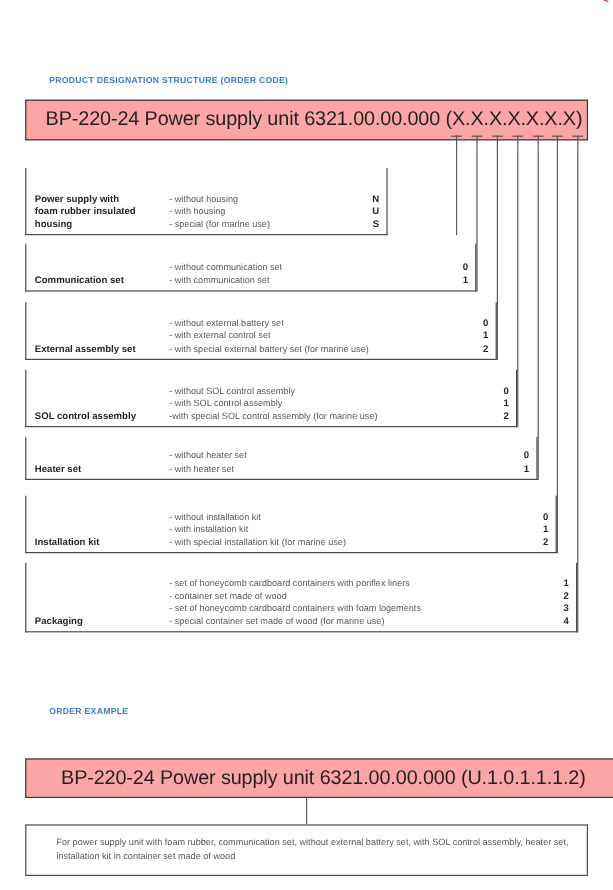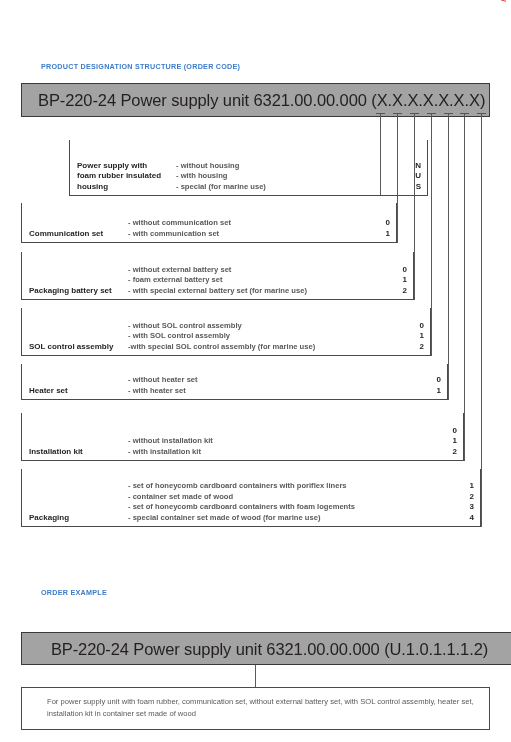--- a/index.html
+++ b/index.html
@@ -44,21 +44,21 @@
     white-space: nowrap;
     padding-left: 28px;
   }
   #caption-structure { top: 62px; }
   #caption-example   { top: 588px; }
 
   
   .code-box {
     position: absolute;
     border: 1.4px solid #3a3a3a;
-    background: #a3a3a3;
+    background: #fca5a5;
     box-sizing: border-box;
   }
   #order-code-box {
     left: 21px;
     top: 83px;
     width: 469px;
     height: 34px;
   }
   #example-code-box {
     left: 21px;
@@ -120,23 +120,22 @@
     left: 7px;
     bottom: 3px;
     font-size: 8px;
     font-weight: bold;
     color: #231f20;
     line-height: 10.5px;
     white-space: pre-line;
   }
   .opt-list {
     position: absolute;
-    left: 106px;
+    left: 119px;
     bottom: 3px;
-    font-weight: bold;
   }
   .opt-line {
     font-size: 7.6px;
     color: #58595b;
     line-height: 10.5px;
     white-space: nowrap;
   }
   .opt-codes {
     position: absolute;
     bottom: 3px;
@@ -195,21 +194,21 @@
     <div class="drop-line" style="left: 430.5px; top: 122px; height: 234px;"></div>
     <div class="tick" style="left: 444px; top: 113px;"></div>
     <div class="drop-line" style="left: 447.5px; top: 122px; height: 278px;"></div>
     <div class="tick" style="left: 460px; top: 113px;"></div>
     <div class="drop-line" style="left: 463.5px; top: 122px; height: 339px;"></div>
     <div class="tick" style="left: 477px; top: 113px;"></div>
     <div class="drop-line" style="left: 480.5px; top: 122px; height: 405px;"></div>
   </div>
 
 <div id="rows-container">
-    <div class="opt-box" style="top: 140px; height: 56px; width: 359px; border-top: none; margin-left: 48px;">
+    <div class="opt-box" style="top: 140px; height: 56px; width: 302px; border-top: none;">
       <div class="opt-label">Power supply with
 foam rubber insulated
 housing</div>
       <div class="opt-list">
         <div class="opt-line">- without housing</div>
         <div class="opt-line">- with housing</div>
         <div class="opt-line">- special (for marine use)</div>
       </div>
       <div class="opt-codes" style="right: 6px;">
         <div class="opt-code">N</div>
@@ -222,24 +221,24 @@
       <div class="opt-list">
         <div class="opt-line">- without communication set</div>
         <div class="opt-line">- with communication set</div>
       </div>
       <div class="opt-codes" style="right: 6px;">
         <div class="opt-code">0</div>
         <div class="opt-code">1</div>
       </div>
     </div>
     <div class="opt-box" style="top: 252px; height: 48px; width: 393px; border-top: none;">
-      <div class="opt-label">Packaging battery set</div>
+      <div class="opt-label">External assembly set</div>
       <div class="opt-list">
         <div class="opt-line">- without external battery set</div>
-        <div class="opt-line">- foam external battery set</div>
+        <div class="opt-line">- with external control set</div>
         <div class="opt-line">- with special external battery set (for marine use)</div>
       </div>
       <div class="opt-codes" style="right: 6px;">
         <div class="opt-code">0</div>
         <div class="opt-code">1</div>
         <div class="opt-code">2</div>
       </div>
     </div>
     <div class="opt-box" style="top: 308px; height: 48px; width: 410px; border-top: none;">
       <div class="opt-label">SOL control assembly</div>
@@ -263,20 +262,21 @@
       <div class="opt-codes" style="right: 6px;">
         <div class="opt-code">0</div>
         <div class="opt-code">1</div>
       </div>
     </div>
     <div class="opt-box" style="top: 413px; height: 48px; width: 443px; border-top: none;">
       <div class="opt-label">Installation kit</div>
       <div class="opt-list">
         <div class="opt-line">- without installation kit</div>
         <div class="opt-line">- with installation kit</div>
+        <div class="opt-line">- with special installation kit (for marine use)</div>
       </div>
       <div class="opt-codes" style="right: 6px;">
         <div class="opt-code">0</div>
         <div class="opt-code">1</div>
         <div class="opt-code">2</div>
       </div>
     </div>
     <div class="opt-box" style="top: 469px; height: 58px; width: 460px; border-top: none;">
       <div class="opt-label">Packaging</div>
       <div class="opt-list">

